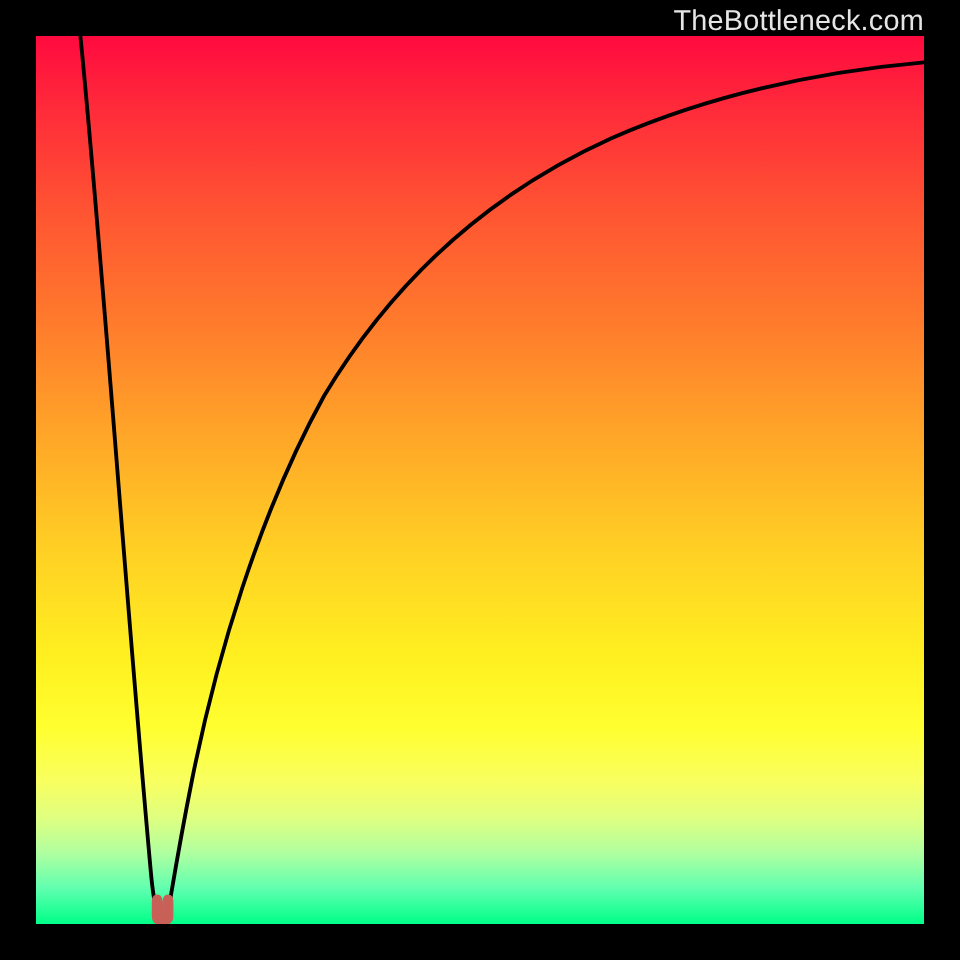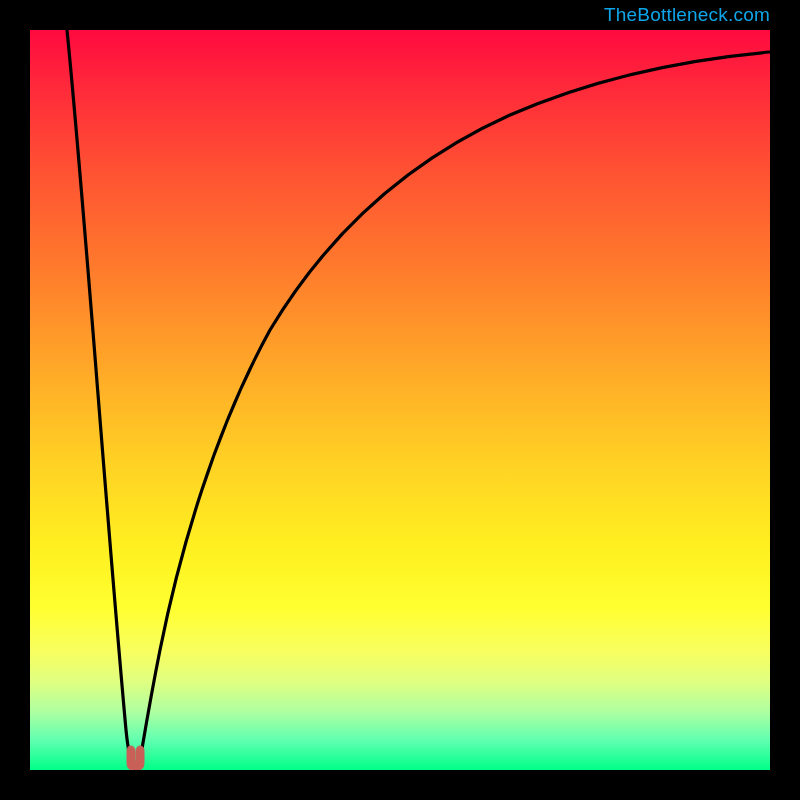--- a/index.html
+++ b/index.html
@@ -41,22 +41,22 @@
   .curves {
     position: absolute;
     inset: 0;
     width: 740px;
     height: 740px;
   }
   .watermark {
     position: absolute;
     top: 4px;
     right: 30px;
-    color: #0ea5e9;
-    font-size: 19px;
+    color: #e5e5e5;
+    font-size: 24px;
     letter-spacing: 0.2px;
   }
 </style>
 </head>
 <body>
 
 <div class="frame">
   <div class="gradient"></div>
 
   <svg class="curves" viewBox="0 0 740 740" preserveAspectRatio="none">

